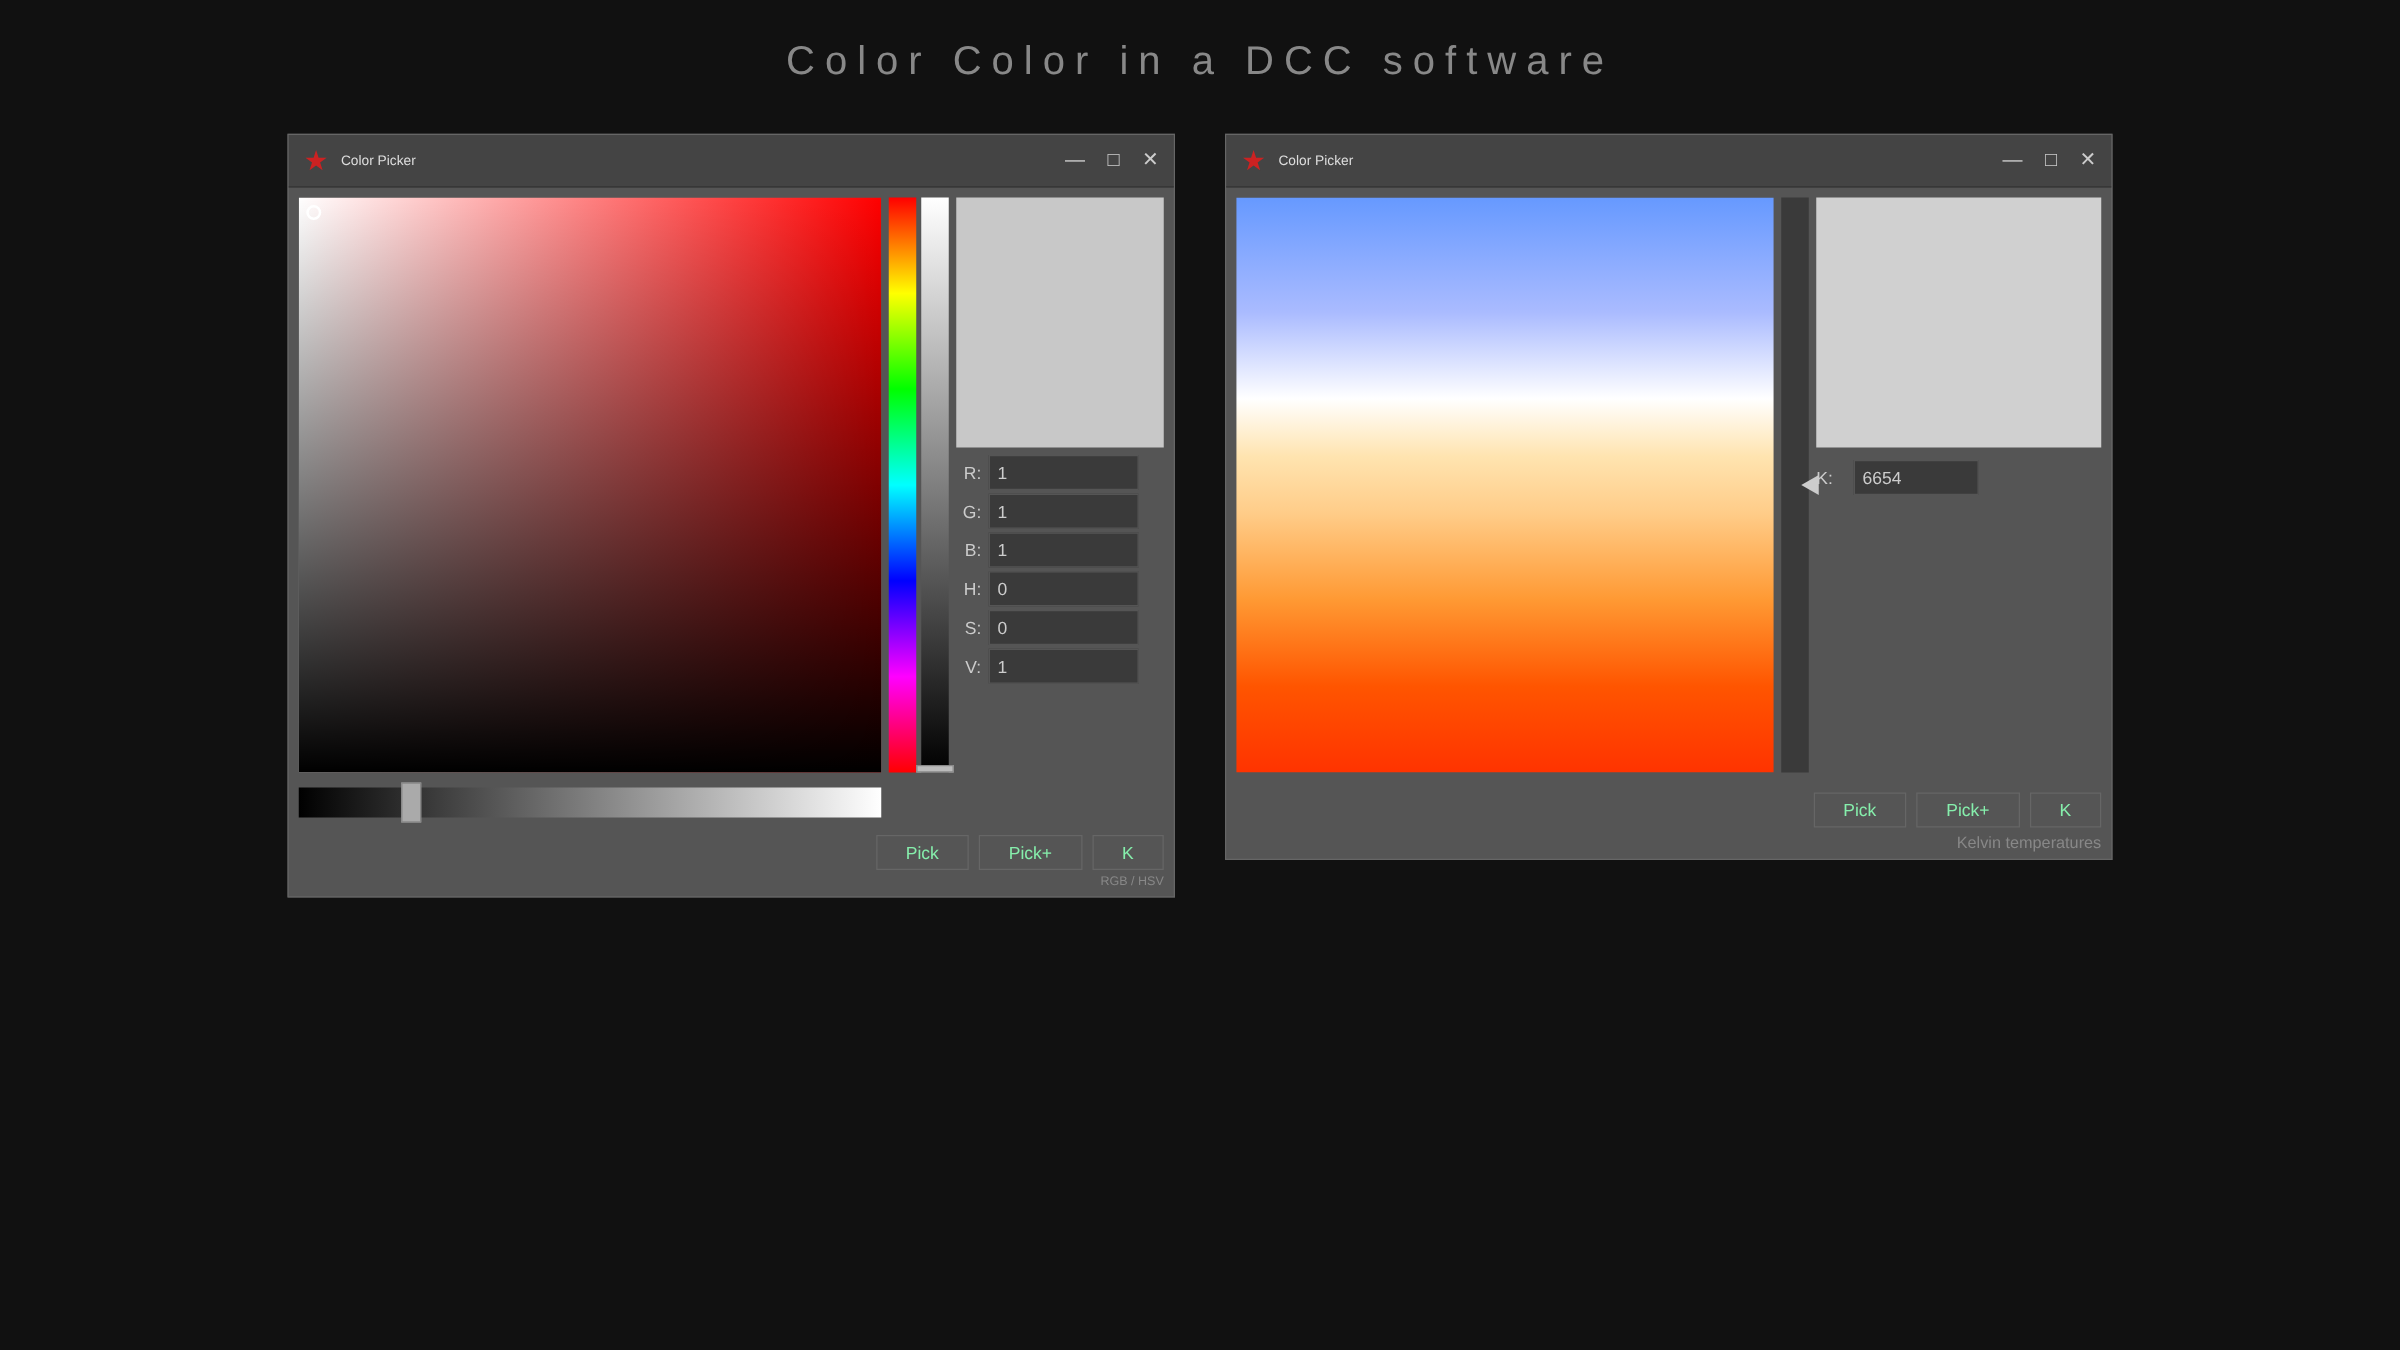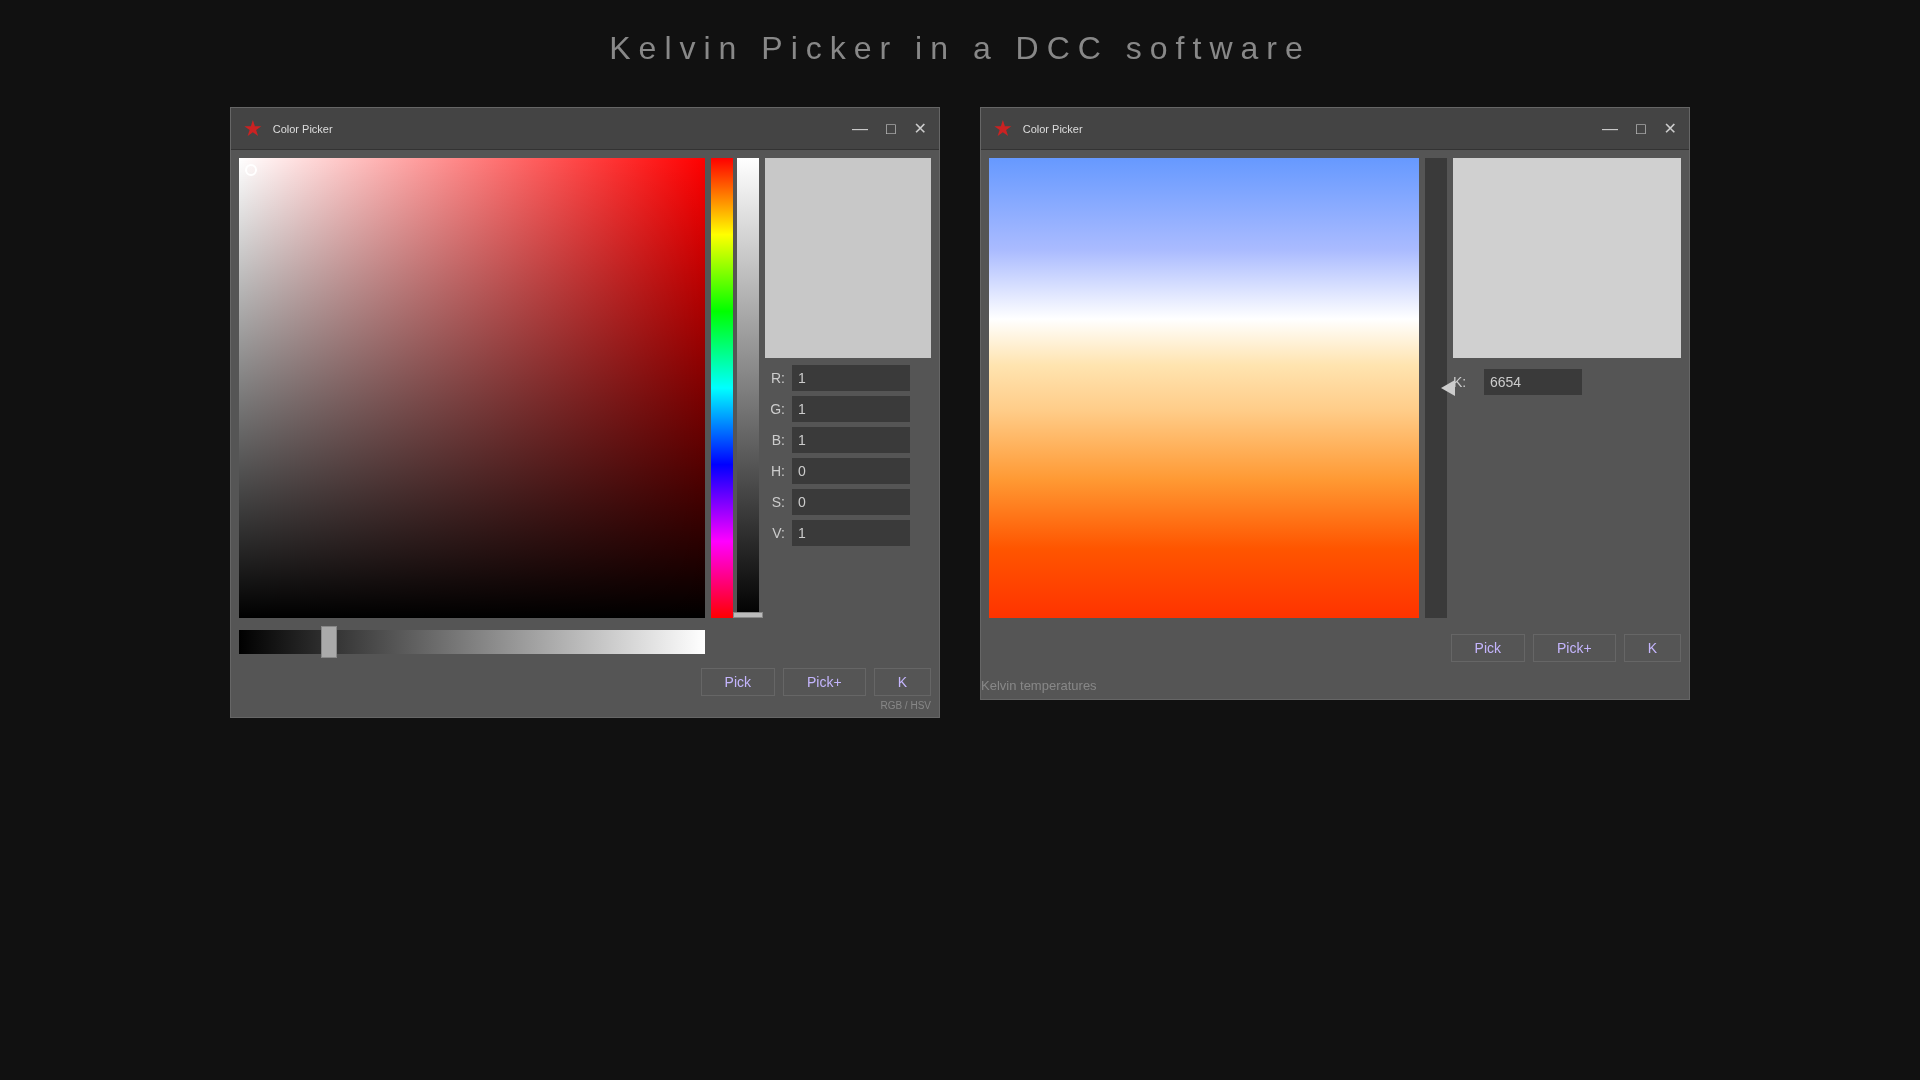--- a/index.html
+++ b/index.html
@@ -216,21 +216,21 @@
     .buttons-row {
       display: flex;
       gap: 8px;
       justify-content: flex-end;
       padding: 0 8px;
     }
 
     .pick-btn {
       background: #555555;
       border: 1px solid #666;
-      color: #c4b5fd;
+      color: #86efac;
       font-size: 14px;
       padding: 5px 23px;
       cursor: pointer;
       min-width: 50px;
     }
 
     .caption-text {
       text-align: right;
       color: #888888;
       font-size: 10px;
@@ -317,31 +317,30 @@
       background: #3a3a3a;
       border: 1px solid #555;
       color: #cccccc;
       font-size: 14px;
       padding: 3px 6px;
       width: 100px;
       height: 28px;
     }
 
     .caption-text-right {
-      text-align: left;
+      text-align: right;
       color: #888888;
       font-size: 13px;
       padding: 4px 8px 6px 0;
-      margin-top: 12px;
     }
   </style>
 </head>
 <body>
 
-<span class="page-title">Kelvin Picker in a DCC software</span>
+<span class="page-title">Color Color in a DCC software</span>
 
 <div class="panels-container">
 
   <div class="color-picker-window">
 
     <div class="titlebar">
       <span class="titlebar-star">★</span>
       <span class="titlebar-title">Color Picker</span>
       <div class="titlebar-buttons">
         <button class="titlebar-btn">—</button>

